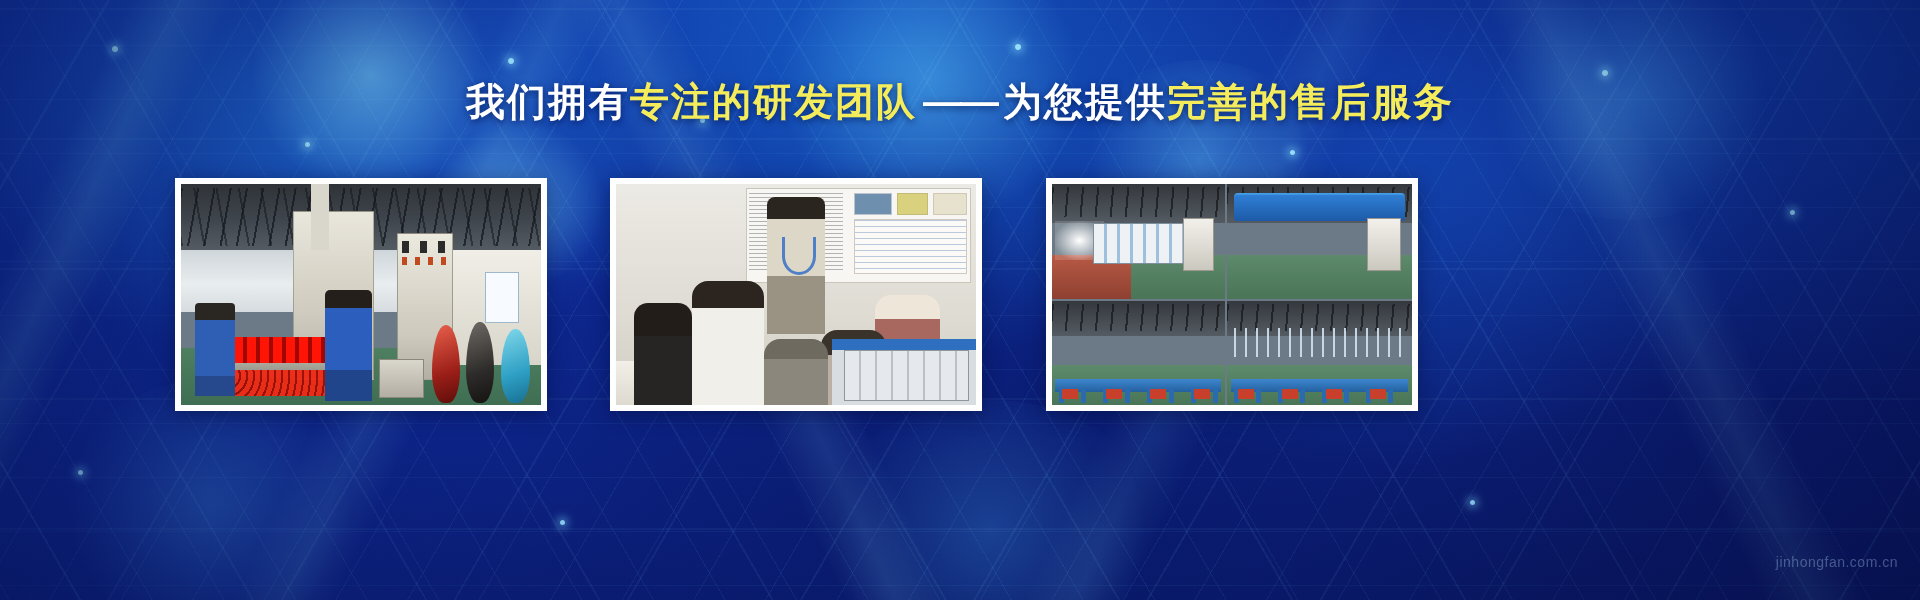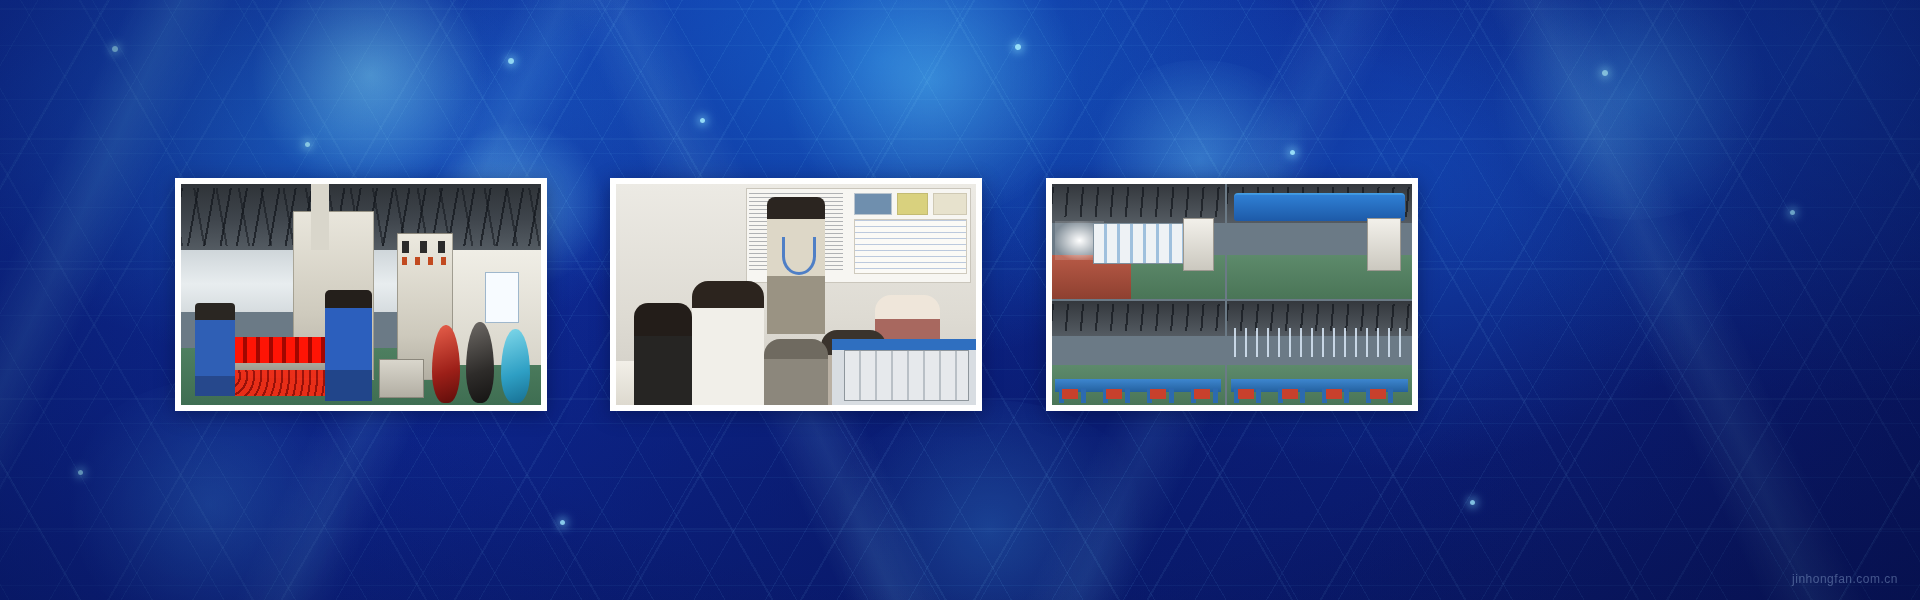--- a/index.html
+++ b/index.html
@@ -187,22 +187,22 @@
     background:linear-gradient(180deg,#3d86cf,#24619f);}
   .f-legs{position:absolute;left:4%;bottom:2%;width:92%;height:14%;
     background-image:repeating-linear-gradient(90deg,#2c6ab0 0 5px, transparent 5px 22px);}
   .f-hooks{position:absolute;left:4%;top:26%;width:92%;height:28%;
     background-image:repeating-linear-gradient(90deg, rgba(210,225,240,.9) 0 2px, transparent 2px 11px);}
   .f-red{position:absolute;left:6%;bottom:6%;width:88%;height:9%;
     background-image:repeating-linear-gradient(90deg,#c8402c 0 16px, transparent 16px 44px);}
 
   
   .watermark{
-    position:absolute;right:22px;bottom:14px;
-    font-size:12px;letter-spacing:.5px;color:rgba(165,195,235,.38);
+    position:absolute;right:22px;bottom:30px;
+    font-size:14px;letter-spacing:.5px;color:rgba(165,195,235,.38);
     font-family:"Liberation Sans","DejaVu Sans",sans-serif;
   }
 </style>
 </head>
 <body>
 
 <div class="banner">
 
   <div class="bg-base"></div>
   <div class="bg-hex"></div>
@@ -224,20 +224,23 @@
   <div class="node" style="left:1015px;top:44px;width:6px;height:6px;"></div>
   <div class="node" style="left:1290px;top:150px;width:5px;height:5px;"></div>
   <div class="node" style="left:1602px;top:70px;width:6px;height:6px;"></div>
   <div class="node" style="left:1790px;top:210px;width:5px;height:5px;"></div>
   <div class="node" style="left:78px;top:470px;width:5px;height:5px;"></div>
   <div class="node" style="left:560px;top:520px;width:5px;height:5px;"></div>
   <div class="node" style="left:1470px;top:500px;width:5px;height:5px;"></div>
 
   <div class="vignette"></div>
 
+  <div class="headline">
+    <span class="hl-white">我们拥有</span><span class="hl-yellow">专注的研发团队</span><span class="hl-dash">——</span><span class="hl-white">为您提供</span><span class="hl-yellow">完善的售后服务</span>
+  </div>
 
   <div class="panels">
 
     <div class="panel p1">
       <div class="photo">
         <div class="ph1-roof"></div>
         <div class="ph1-truss"></div>
         <div class="ph1-far"></div>
         <div class="ph1-floor"></div>
         <div class="ph1-right"></div>

